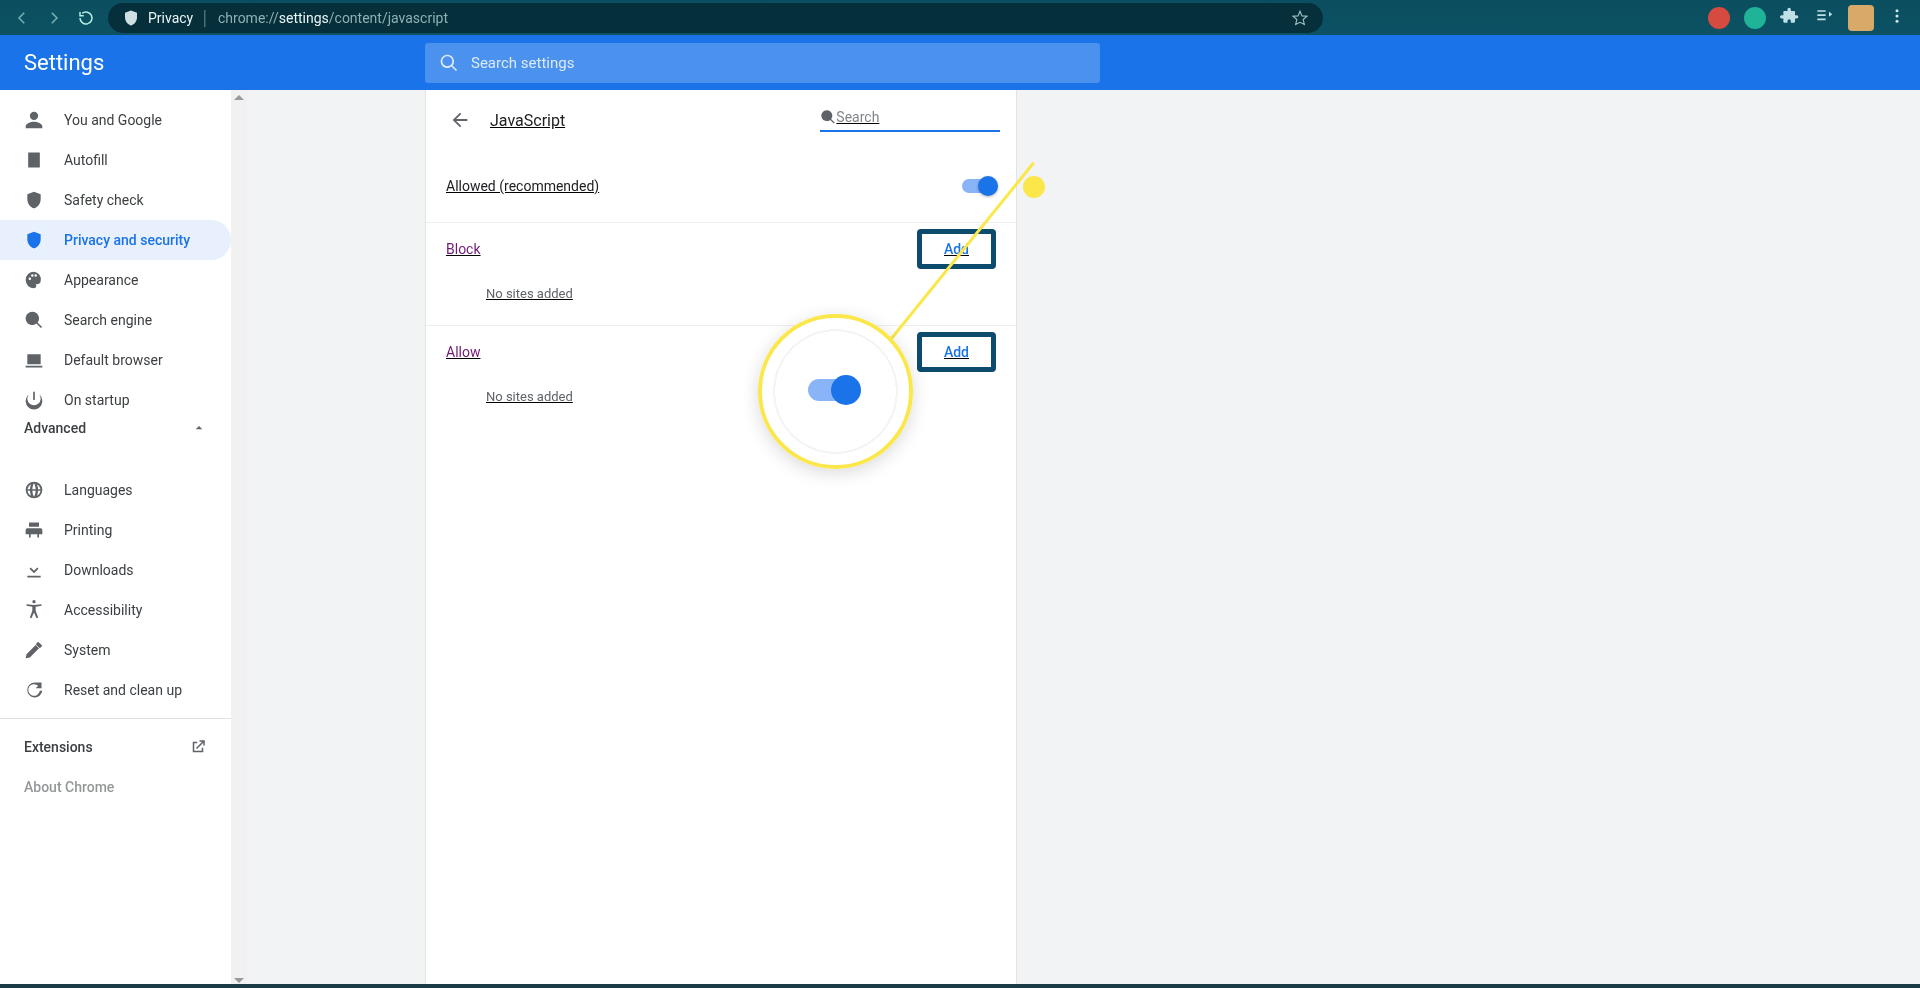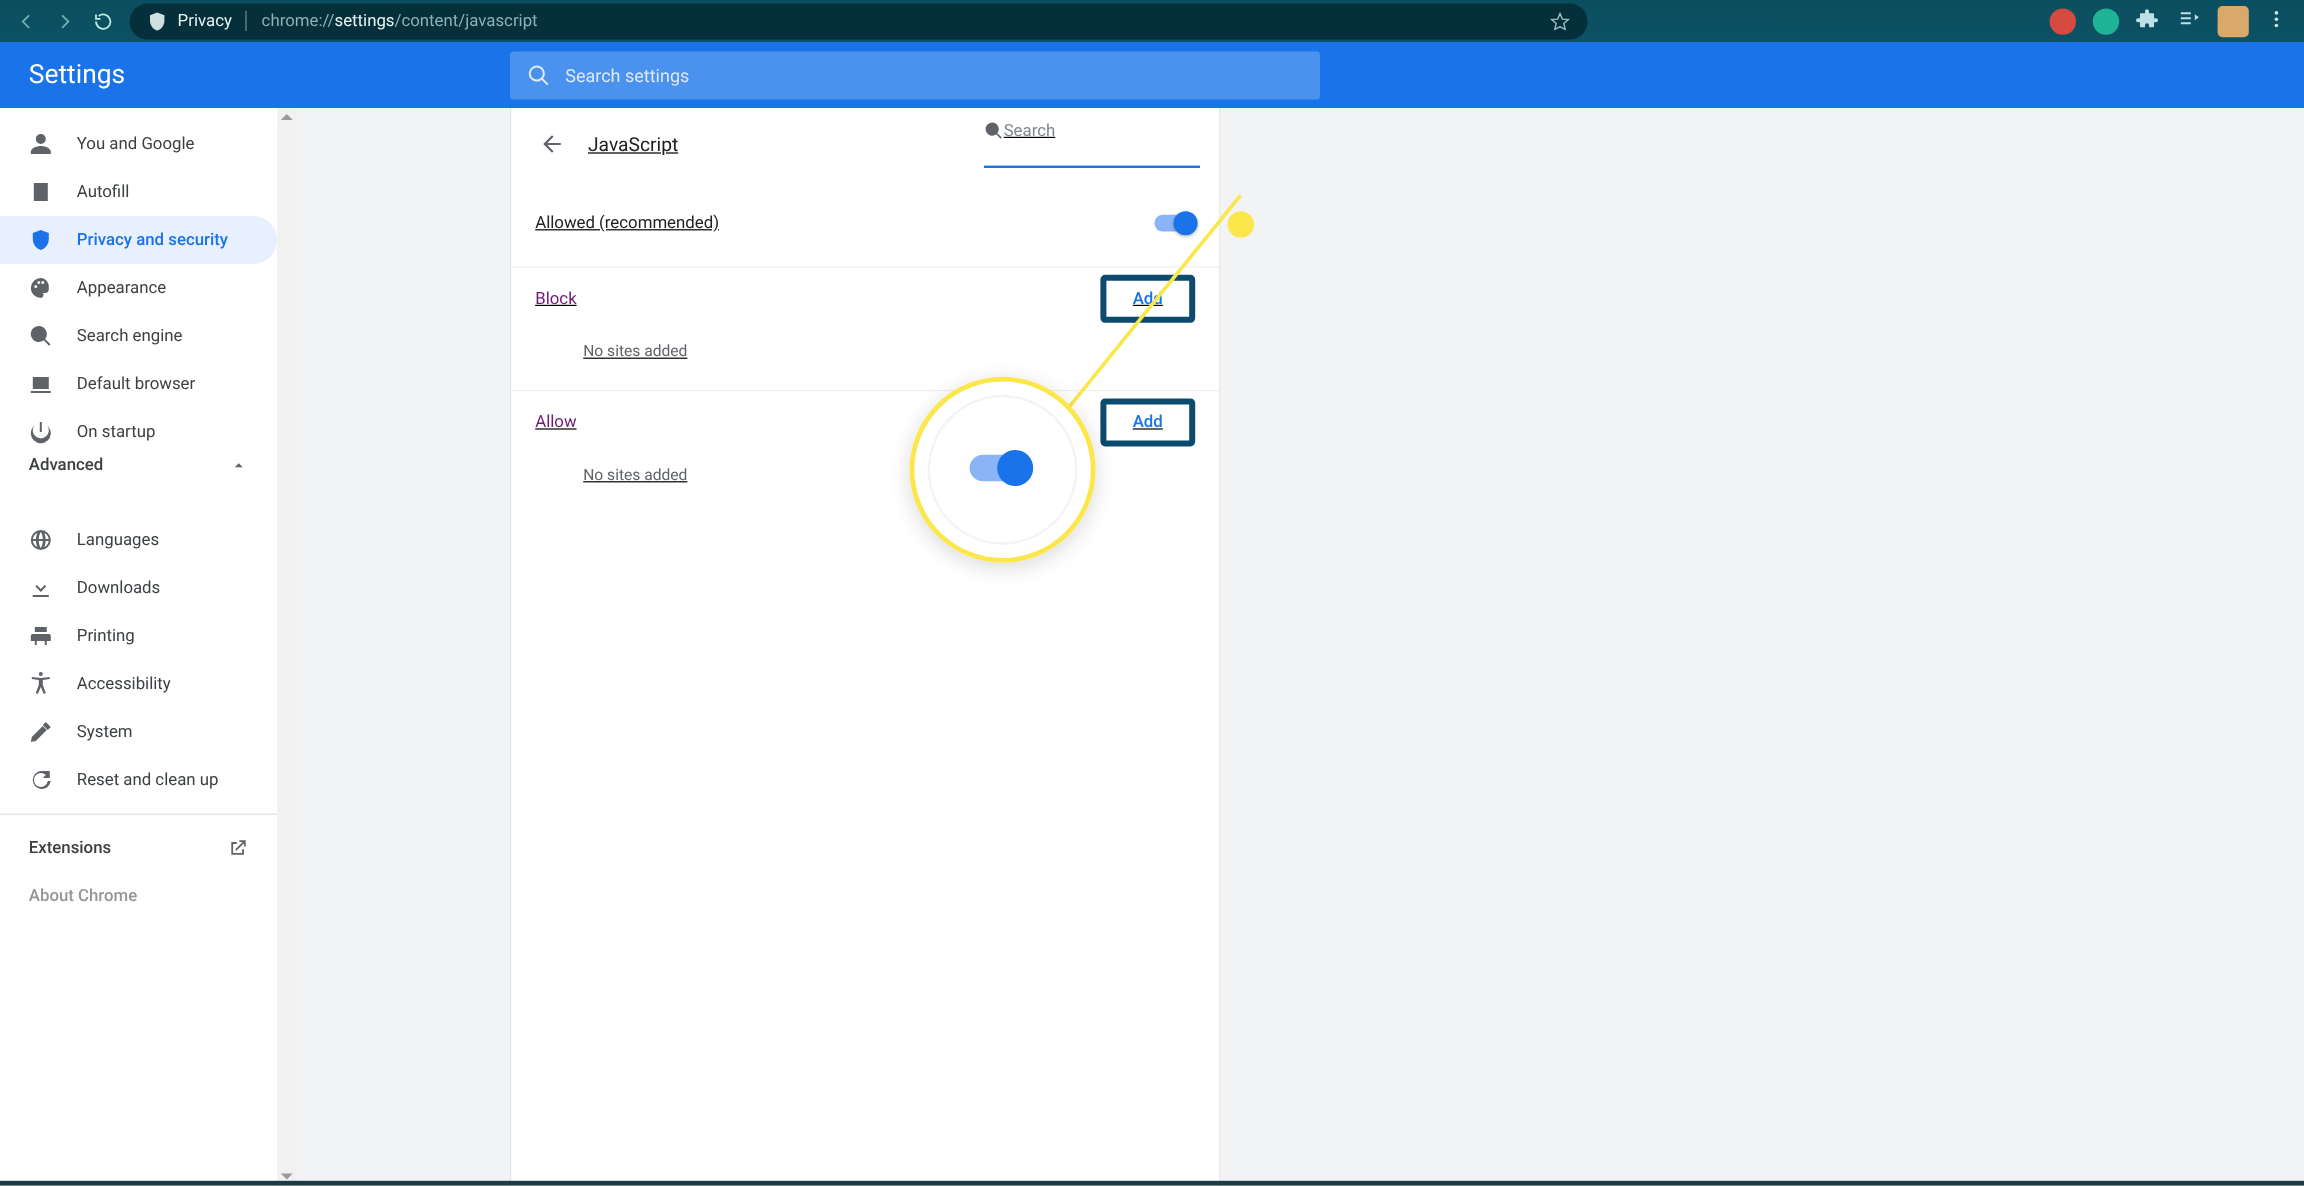--- a/index.html
+++ b/index.html
@@ -58,21 +58,21 @@
 .nav-about { padding: 12px 24px 0; font-size: 14px; color: #3c4043; font-weight: 500; opacity: .55; }
 
 .pre-card { width: 178px; background: #f1f3f4; height: 100%; }
 
 .card { width: 592px; background: #fff; height: 100%; border-left: 1px solid #e3e3e3; border-right: 1px solid #e3e3e3; position: relative; text-decoration: underline; }
 
 .card-head { display: flex; align-items: center; height: 60px; padding: 0 16px; }
 .back-btn { width: 36px; height: 36px; display: flex; align-items: center; justify-content: center; border-radius: 50%; cursor: pointer; }
 .back-btn svg { width: 22px; height: 22px; fill: #5f6368; }
 .card-title { font-size: 16px; color: #202124; margin-left: 12px; font-weight: 400; }
-.card-search { margin-left: auto; display: flex; align-items: center; gap: 0; border-bottom: 2px solid #1a73e8; padding-bottom: 20px; width: 180px; }
+.card-search { margin-left: auto; display: flex; align-items: center; gap: 0; border-bottom: 2px solid #1a73e8; padding-bottom: 4px; width: 180px; }
 .card-search svg { width: 18px; height: 18px; fill: #5f6368; }
 .card-search input { border: none; outline: none; font-size: 14px; width: 100%; }
 .card-search input::placeholder { color: #80868b; }
 
 .row { display: flex; align-items: center; padding: 0 20px; }
 .row.allowed { height: 72px; }
 .row-label { font-size: 14px; color: #202124; }
 
 .toggle { margin-left: auto; width: 34px; height: 14px; background: #8ab4f8; border-radius: 7px; position: relative; cursor: pointer; }
 .toggle::after { content: ""; position: absolute; right: -2px; top: -3px; width: 20px; height: 20px; border-radius: 50%; background: #1a73e8; box-shadow: 0 1px 3px rgba(0,0,0,.3); }
@@ -165,20 +165,26 @@
             <path d="M12 12a5 5 0 1 0 0-10 5 5 0 0 0 0 10zm0 2c-4 0-10 2-10 6v2h20v-2c0-4-6-6-10-6z"></path>
           </svg>
           <span>You and Google</span>
         </div>
       <div class="nav-item">
           <svg viewBox="0 0 24 24">
             <path d="M5 3h14v18H5zM8 7h8v2H8zm0 4h8v2H8z"></path>
           </svg>
           <span>Autofill</span>
         </div>
+      <div class="nav-item">
+          <svg viewBox="0 0 24 24">
+            <path d="M12 2l8 3v6c0 5-3.4 9.7-8 11-4.6-1.3-8-6-8-11V5l8-3zM11 14l-3-3 1.4-1.4L11 11.2l4.6-4.6L17 8l-6 6z"></path>
+          </svg>
+          <span>Safety check</span>
+        </div>
       <div class="nav-item active">
           <svg viewBox="0 0 24 24">
             <path d="M12 2l8 3v6c0 5-3.4 9.7-8 11-4.6-1.3-8-6-8-11V5l8-3z"></path>
           </svg>
           <span>Privacy and security</span>
         </div>
       <div class="nav-item">
           <svg viewBox="0 0 24 24">
             <path d="M12 2a10 10 0 0 0 0 20 3 3 0 0 0 2-5h2a4 4 0 0 0 4-4 9 9 0 0 0-8-11zM7 12a1.5 1.5 0 1 1 0-3 1.5 1.5 0 0 1 0 3zm3-4a1.5 1.5 0 1 1 0-3 1.5 1.5 0 0 1 0 3zm4 0a1.5 1.5 0 1 1 0-3 1.5 1.5 0 0 1 0 3z"></path>
           </svg>
@@ -211,29 +217,29 @@
       </div>
 
       <div class="nav-item">
           <svg viewBox="0 0 24 24">
             <path d="M12 2a10 10 0 1 0 0 20 10 10 0 0 0 0-20zm7.9 9h-3a16 16 0 0 0-1.4-6A8 8 0 0 1 19.9 11zM12 4c1 1.5 1.8 3.8 2 7H10c.2-3.2 1-5.5 2-7zM4.1 13h3c.2 2.3.7 4.4 1.4 6a8 8 0 0 1-4.4-6zm3-2h-3A8 8 0 0 1 8.5 5c-.7 1.6-1.2 3.7-1.4 6zM12 20c-1-1.5-1.8-3.8-2-7h4c-.2 3.2-1 5.5-2 7zm3.5-1c.7-1.6 1.2-3.7 1.4-6h3a8 8 0 0 1-4.4 6z"></path>
           </svg>
           <span>Languages</span>
         </div>
       <div class="nav-item">
           <svg viewBox="0 0 24 24">
+            <path d="M6 3h12v5H6zm-2 7h16a2 2 0 0 1 2 2v5h-4v4H6v-4H2v-5a2 2 0 0 1 2-2zm4 7v4h8v-4z"></path>
+          </svg>
+          <span>Printing</span>
+        </div>
+      <div class="nav-item">
+          <svg viewBox="0 0 24 24">
             <path d="M12 3v10l4-4 1.4 1.4L12 16 6.6 10.4 8 9l4 4V3zM4 19h16v2H4z"></path>
           </svg>
           <span>Downloads</span>
-        </div>
-      <div class="nav-item">
-          <svg viewBox="0 0 24 24">
-            <path d="M6 3h12v5H6zm-2 7h16a2 2 0 0 1 2 2v5h-4v4H6v-4H2v-5a2 2 0 0 1 2-2zm4 7v4h8v-4z"></path>
-          </svg>
-          <span>Printing</span>
         </div>
       <div class="nav-item">
           <svg viewBox="0 0 24 24">
             <path d="M12 4a2 2 0 1 1 0-4 2 2 0 0 1 0 4zm9 3-7 1v5l3 8-2 1-3-7-3 7-2-1 3-8V8L3 7V5l9 1 9-1z"></path>
           </svg>
           <span>Accessibility</span>
         </div>
       <div class="nav-item">
           <svg viewBox="0 0 24 24">
             <path d="M22 7l-3 3-5-5 3-3zM2 22l5-1 11-11-4-4L3 17z"></path>

